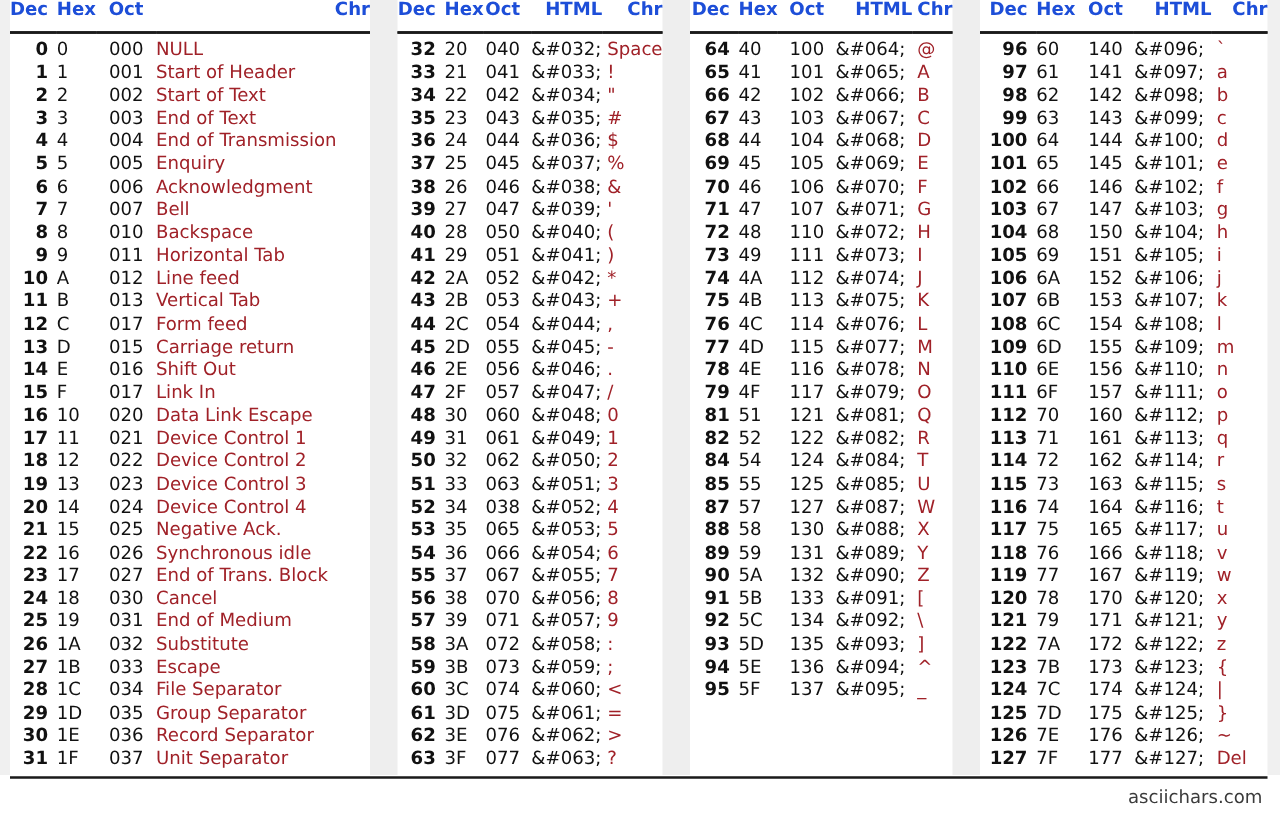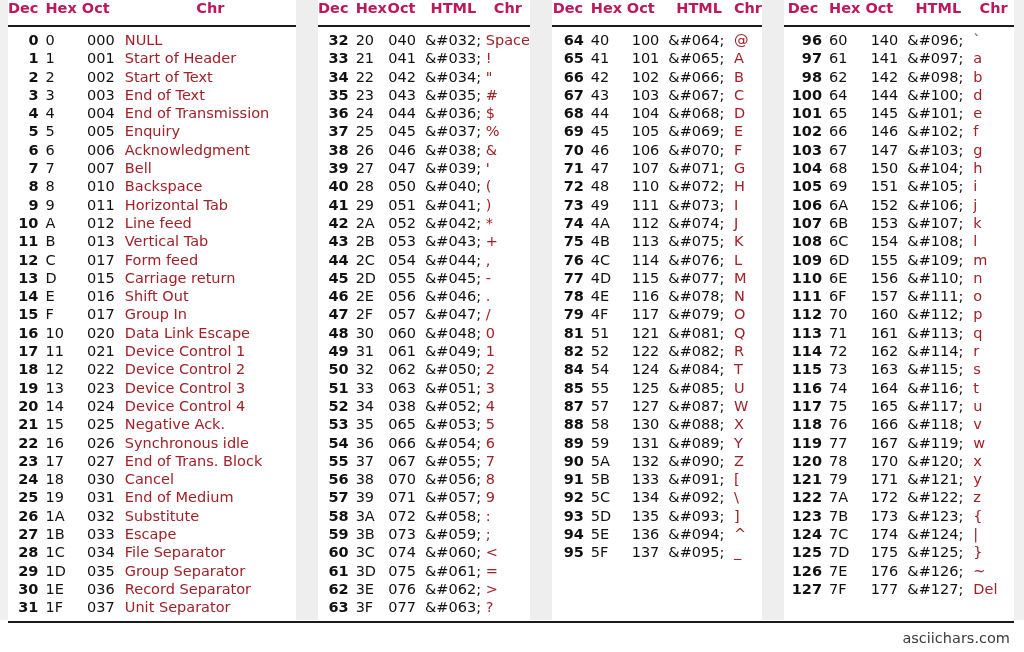--- a/index.html
+++ b/index.html
@@ -56,23 +56,23 @@
 
   table.grid {
     border-collapse: collapse;
     width: 100%;
     font-size: 14.5px;
     color: #111111;
   }
   table.grid th {
     font-weight: bold;
     font-size: 14.5px;
-    color: #be185d;
+    color: #1d4ed8;
     padding: 0 0 9px 0;
-    text-align: center;
+    text-align: right;
     white-space: nowrap;
     border-bottom: 2.5px solid #1a1a1a;
   }
   table.grid td {
     padding: 0;
     height: 18.3px;
     line-height: 18.3px;
     white-space: nowrap;
     vertical-align: baseline;
   }
@@ -238,21 +238,21 @@
           <tr>
             <td class="col-dec">14</td>
             <td class="col-hex">E</td>
             <td class="col-oct">016</td>
             <td class="col-chr">Shift Out</td>
           </tr>
           <tr>
             <td class="col-dec">15</td>
             <td class="col-hex">F</td>
             <td class="col-oct">017</td>
-            <td class="col-chr">Group In</td>
+            <td class="col-chr">Link In</td>
           </tr>
           <tr>
             <td class="col-dec">16</td>
             <td class="col-hex">10</td>
             <td class="col-oct">020</td>
             <td class="col-chr">Data Link Escape</td>
           </tr>
           <tr>
             <td class="col-dec">17</td>
             <td class="col-hex">11</td>
@@ -833,20 +833,27 @@
             <td class="col-chr">a</td>
           </tr>
           <tr>
             <td class="col-dec">98</td>
             <td class="col-hex">62</td>
             <td class="col-oct">142</td>
             <td class="col-html">&amp;#098;</td>
             <td class="col-chr">b</td>
           </tr>
           <tr>
+            <td class="col-dec">99</td>
+            <td class="col-hex">63</td>
+            <td class="col-oct">143</td>
+            <td class="col-html">&amp;#099;</td>
+            <td class="col-chr">c</td>
+          </tr>
+          <tr>
             <td class="col-dec">100</td>
             <td class="col-hex">64</td>
             <td class="col-oct">144</td>
             <td class="col-html">&amp;#100;</td>
             <td class="col-chr">d</td>
           </tr>
           <tr>
             <td class="col-dec">101</td>
             <td class="col-hex">65</td>
             <td class="col-oct">145</td>

